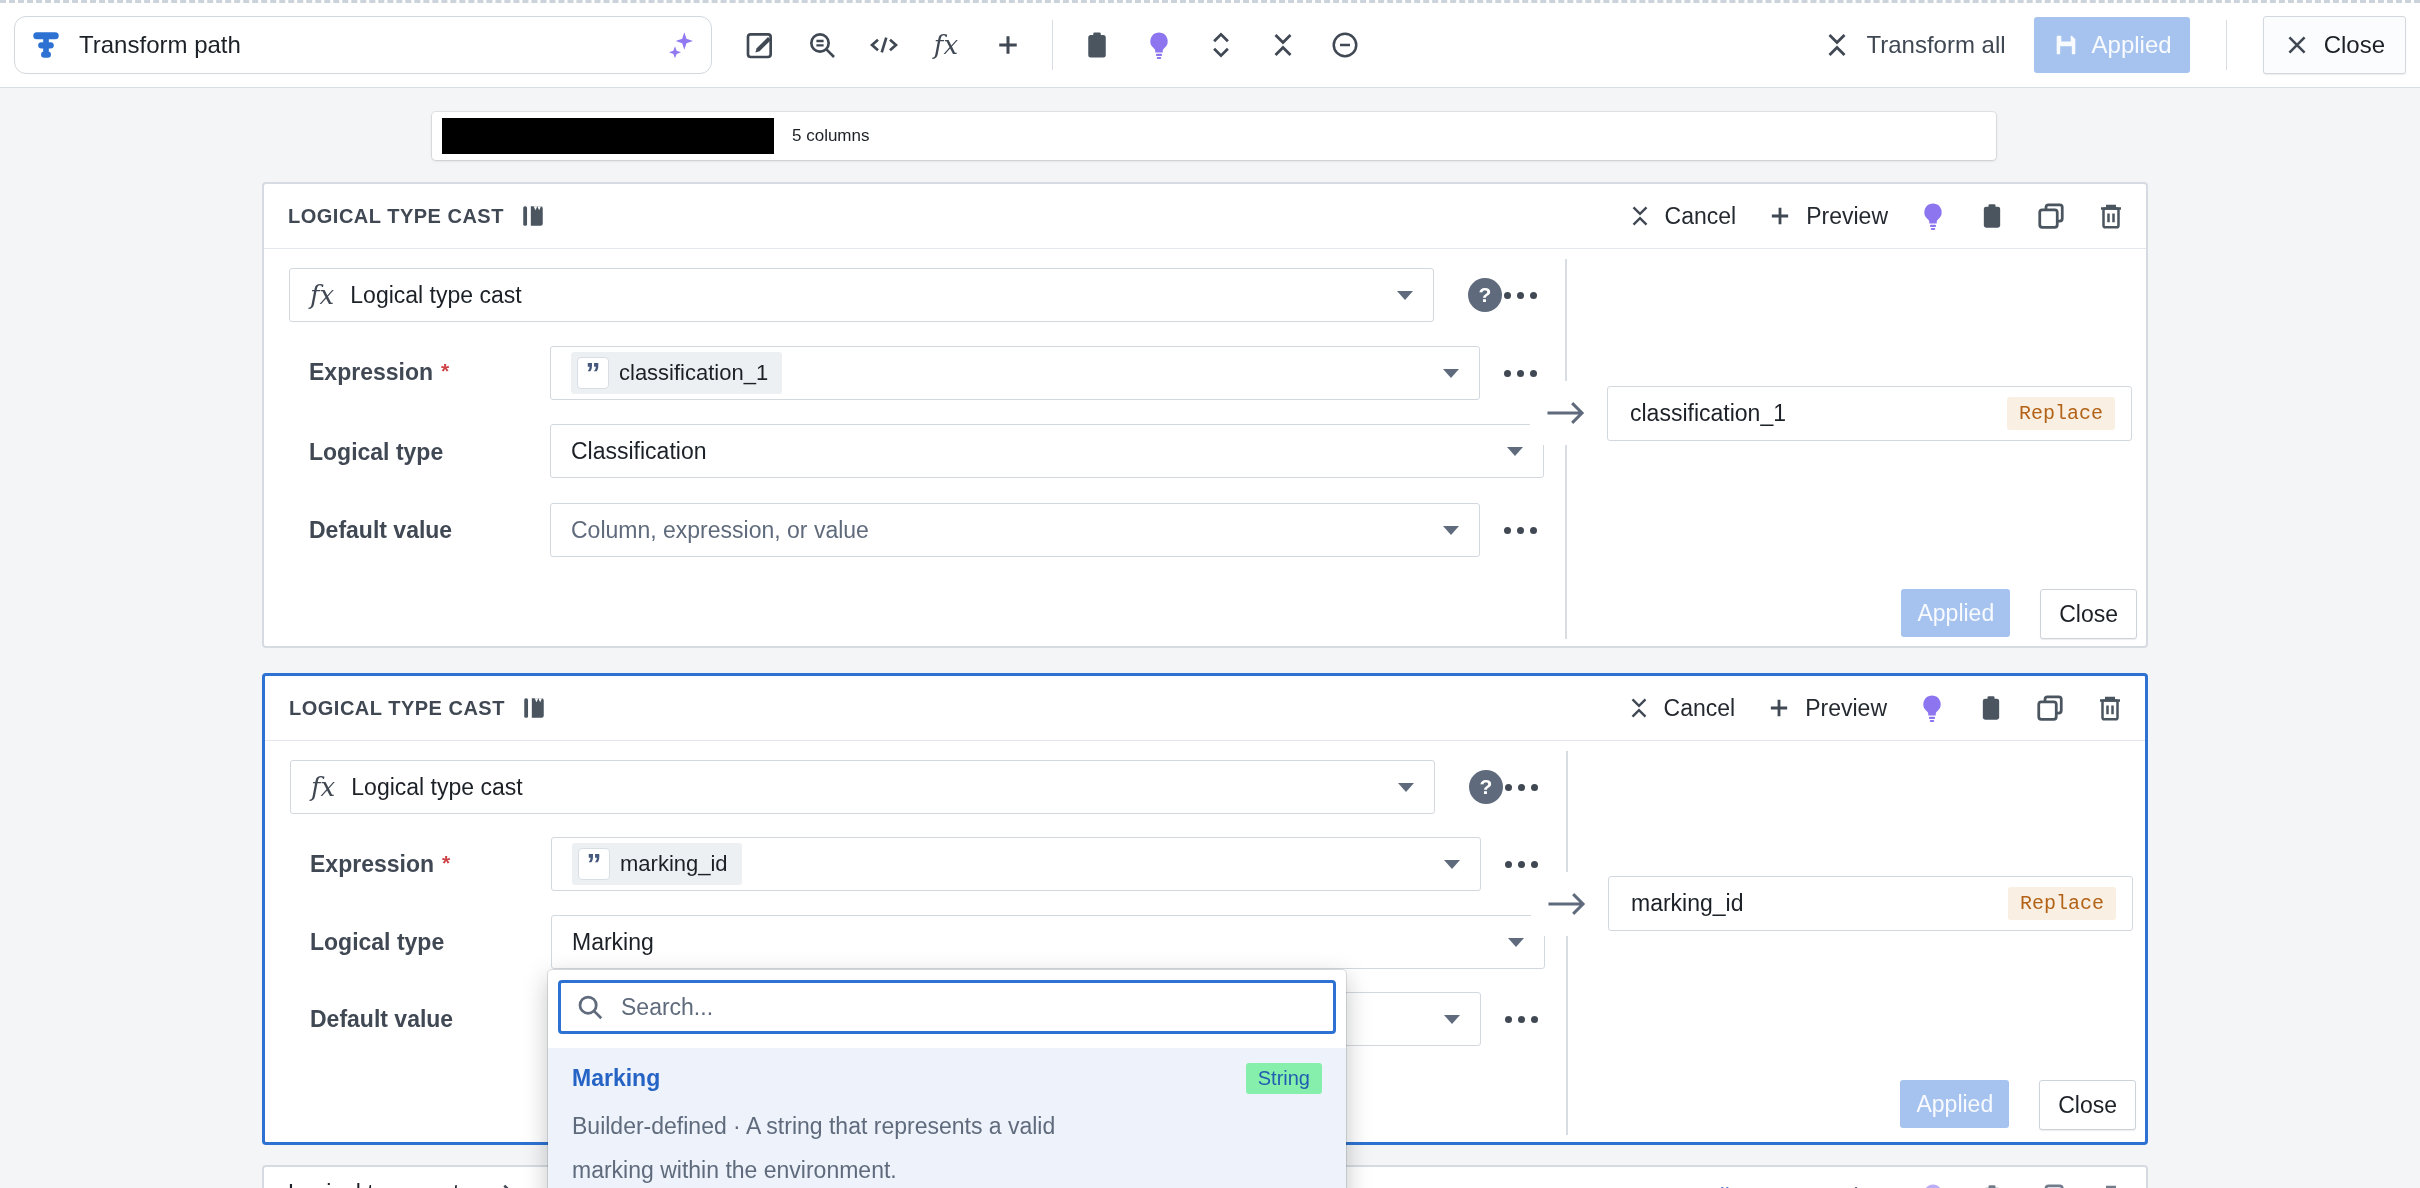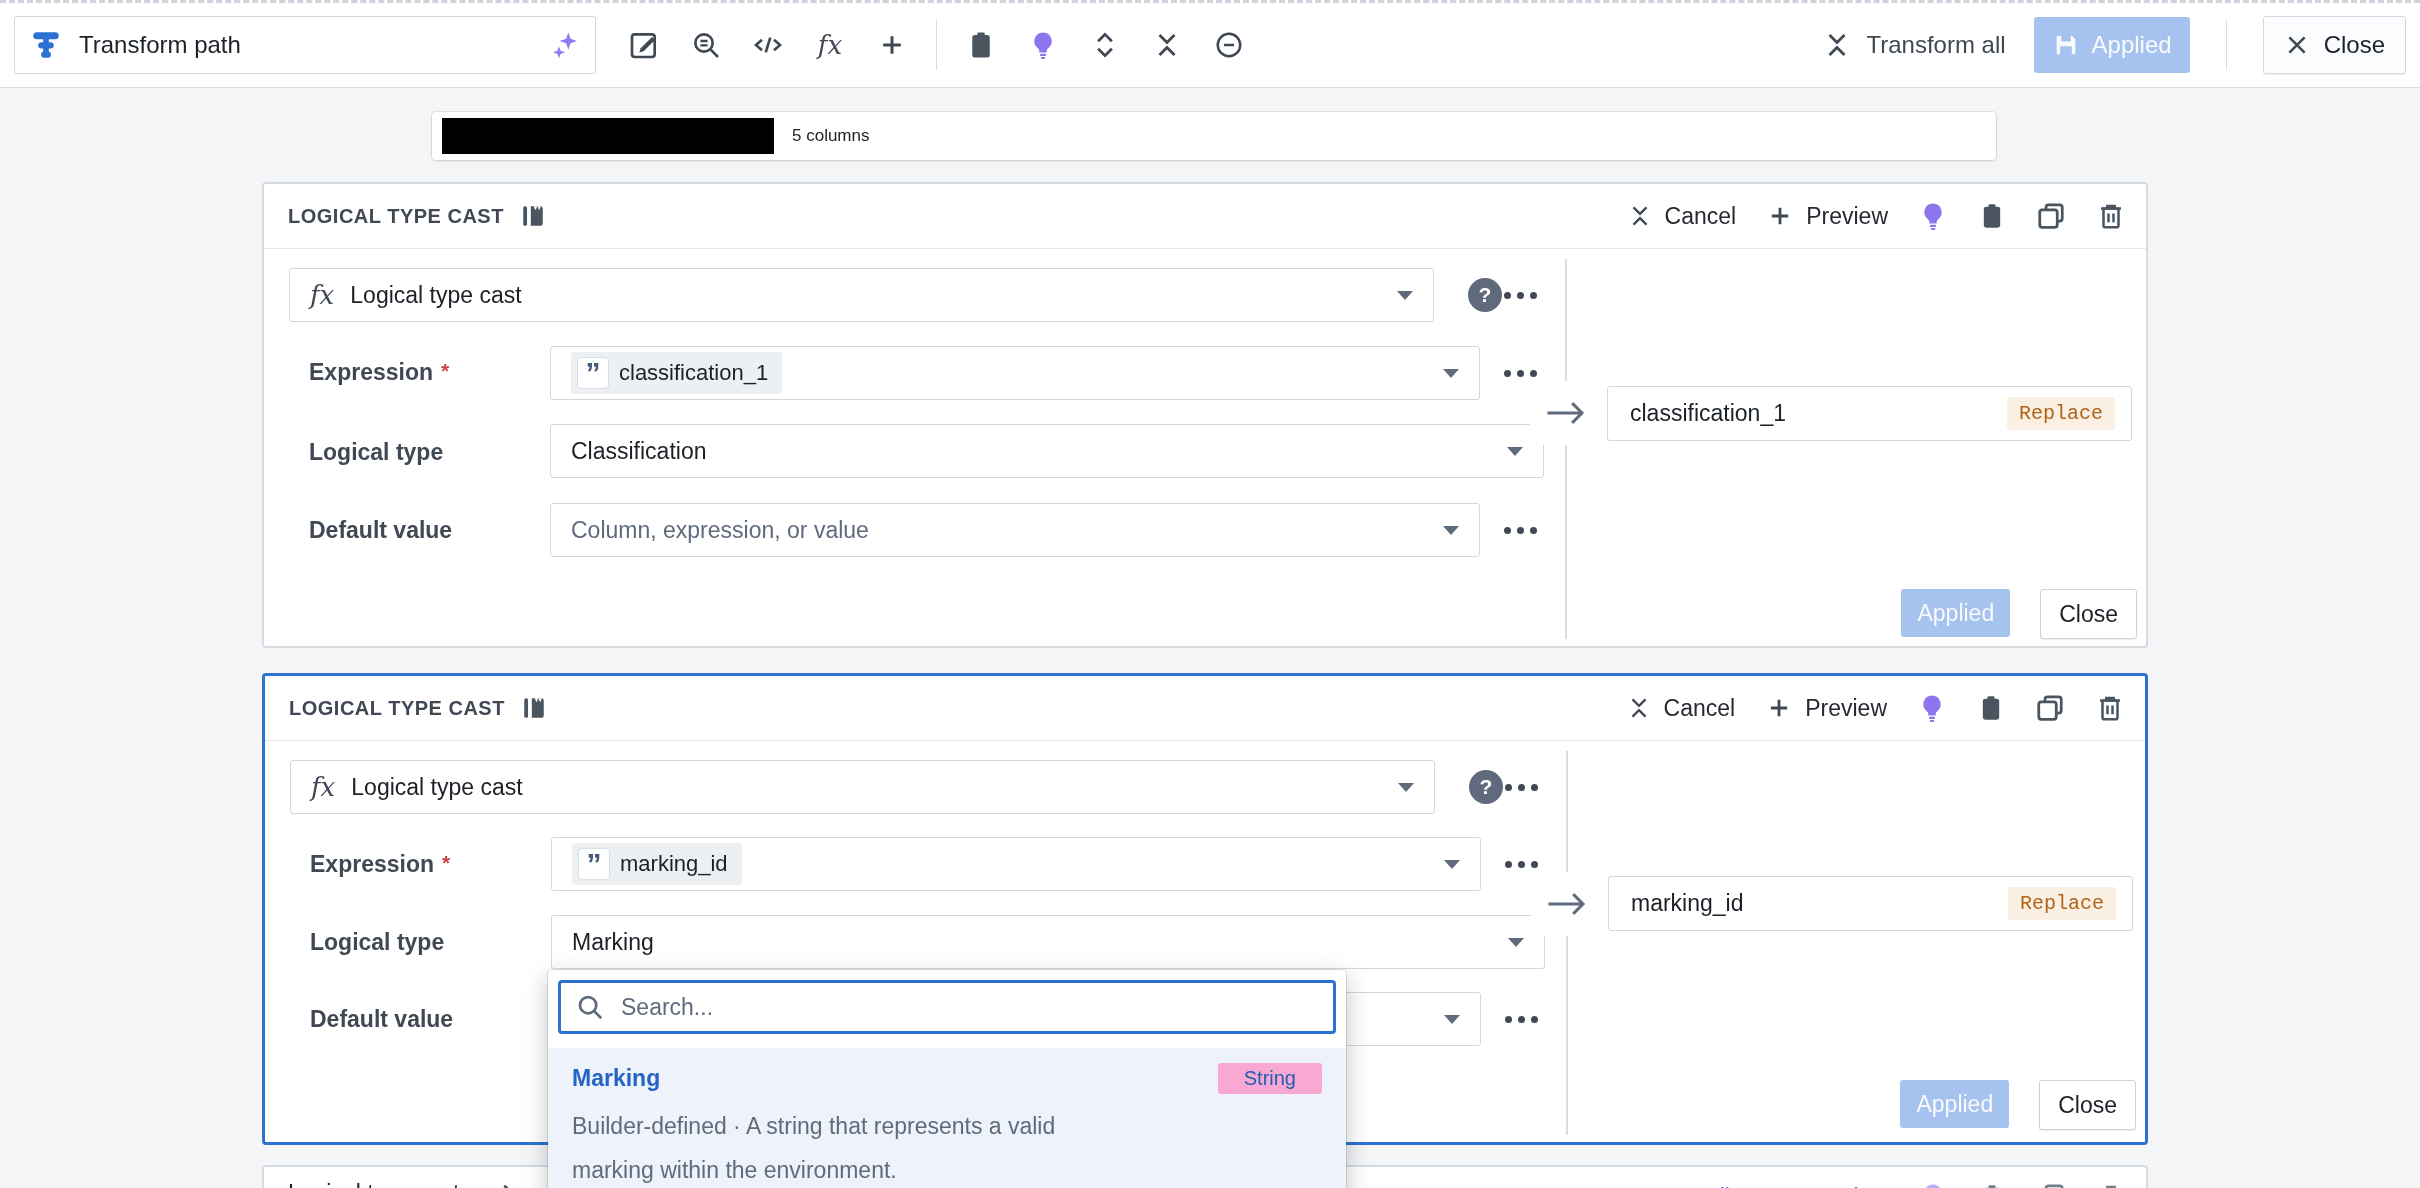--- a/index.html
+++ b/index.html
@@ -4,22 +4,22 @@
 <style>
   html,body{margin:0;padding:0;background:#e9ebee;}
   .screen{position:relative;width:2420px;height:1188px;background:#f4f5f7;overflow:hidden;
           font-family:"Liberation Sans",sans-serif;color:#1c2127;}
   svg{display:block;}
 
   
   .toolbar{position:absolute;top:0;left:0;right:0;height:88px;background:#fff;
            border-top:3px dashed #ccd3da;border-bottom:1px solid #d8dde3;
            display:flex;align-items:center;padding:0 14px;box-sizing:border-box;}
-  .path-select{display:flex;align-items:center;gap:16px;width:582px;height:58px;
-               border:1px solid #d3d8de;border-radius:3px;padding:0 14px;background:#fff;box-sizing:border-box;}
+  .path-select{display:flex;align-items:center;gap:16px;width:698px;height:58px;
+               border:1px solid #d3d8de;border-radius:12px;padding:0 14px;background:#fff;box-sizing:border-box;}
   .path-select .psel-label{flex:1;font-size:24px;color:#1c2127;}
   .tb-group{display:flex;align-items:center;gap:6px;margin-left:20px;}
   .tb-btn{width:56px;height:56px;display:flex;align-items:center;justify-content:center;border-radius:3px;}
   .tb-divider{width:1px;height:50px;background:#d8dde3;margin:0 16px;}
   .tb-right{margin-left:auto;display:flex;align-items:center;gap:20px;}
   .collapse-all{display:flex;align-items:center;gap:14px;font-size:24px;color:#404854;padding:0 8px;height:56px;}
   .btn-applied-top{display:flex;align-items:center;gap:12px;background:#a5c3ee;color:rgba(255,255,255,0.92);
                    font-size:24px;height:56px;padding:0 18px;border-radius:3px;}
   .btn-close-top{display:flex;align-items:center;gap:14px;border:1px solid #d3d8de;background:#fbfcfd;
                  height:56px;padding:0 20px;border-radius:3px;font-size:24px;color:#1c2127;
@@ -72,21 +72,21 @@
   
   .dropdown{position:absolute;left:548px;top:970px;width:798px;height:240px;background:#fff;border-radius:4px;z-index:30;
             box-shadow:0 0 0 1px rgba(17,20,24,0.12),0 8px 24px rgba(17,20,24,0.25);box-sizing:border-box;padding:10px 10px 0 10px;}
   .search-wrap{height:54px;border:3px solid #2d72d2;border-radius:4px;display:flex;align-items:center;gap:14px;
                padding:0 14px;box-sizing:border-box;justify-content:flex-end;}
   .search-wrap input{border:none;outline:none;flex:1;font-size:23px;font-family:"Liberation Sans",sans-serif;color:#1c2127;background:transparent;}
   .search-wrap input::placeholder{color:#5f6b7c;opacity:1;}
   .dd-option{margin:14px -10px 0 -10px;background:#edf2fb;padding:15px 24px 20px 24px;}
   .dd-option-head{display:flex;align-items:center;}
   .dd-name{font-size:23px;color:#2563c5;font-weight:bold;}
-  .badge-string{margin-left:auto;background:#f9a8d4;color:#215db0;font-size:20px;padding:4px 26px;border-radius:3px;}
+  .badge-string{margin-left:auto;background:#86efac;color:#215db0;font-size:20px;padding:4px 12px;border-radius:3px;}
   .dd-desc{color:#5f6b7c;font-size:23px;line-height:44px;margin-top:10px;}
 
   
   .card3{position:absolute;left:262px;top:1165px;width:1886px;height:110px;background:#fff;border:2px solid #d6dbe1;
          border-radius:4px;box-sizing:border-box;display:flex;align-items:flex-start;padding:13px 20px 0 24px;z-index:5;}
   .card3-title{font-size:23px;color:#1c2127;display:flex;align-items:center;gap:22px;}
   .card3-controls{margin-left:auto;display:flex;align-items:center;gap:30px;font-size:23px;color:#5f6b7c;padding-top:2px;}
   .edit-blue{color:#4f7fd2;display:flex;align-items:center;gap:12px;}
 </style>
 </head>

